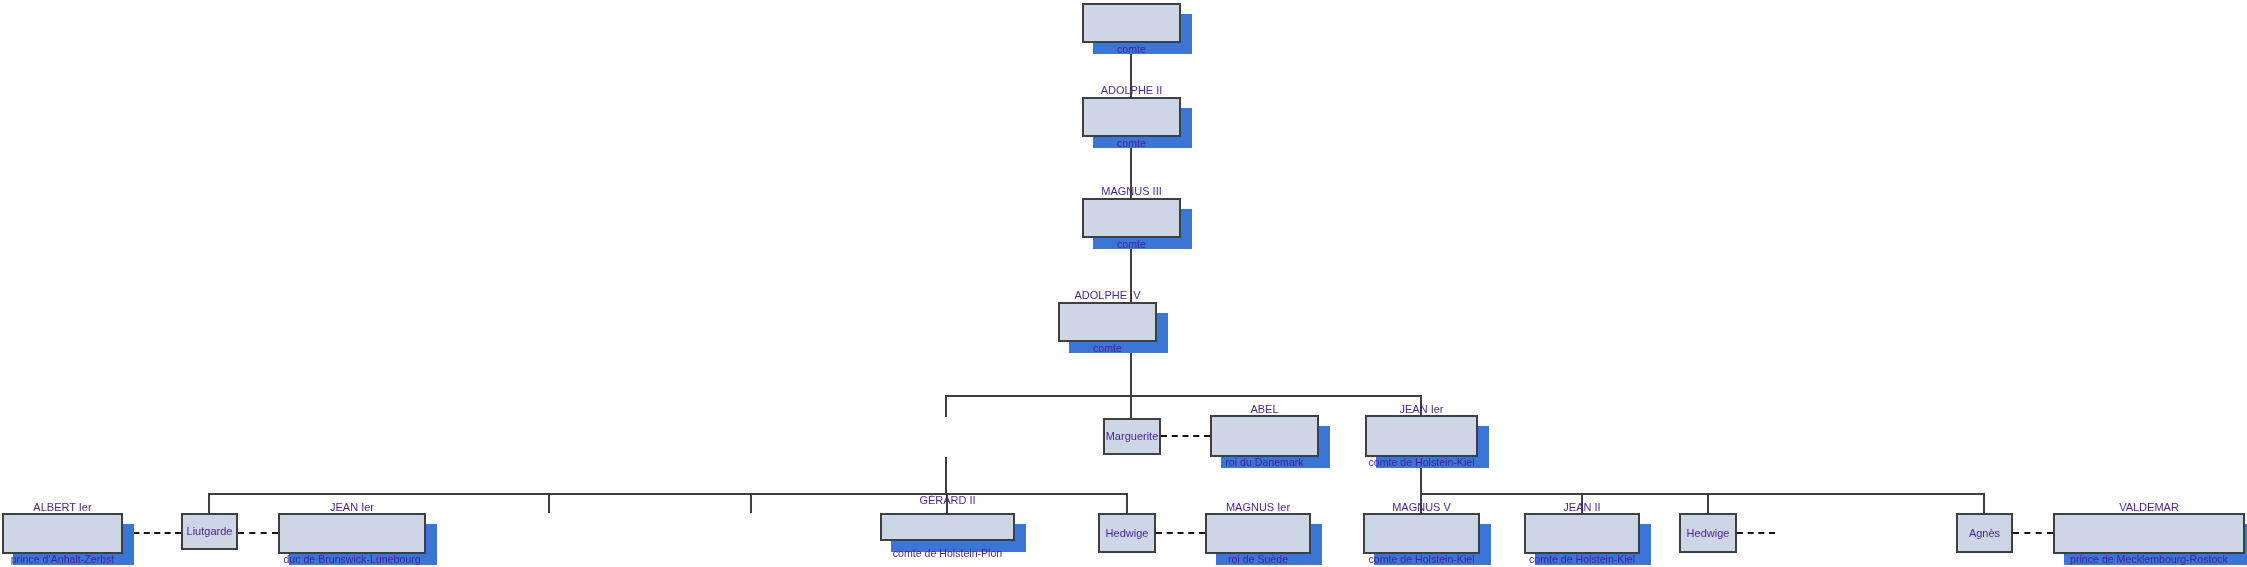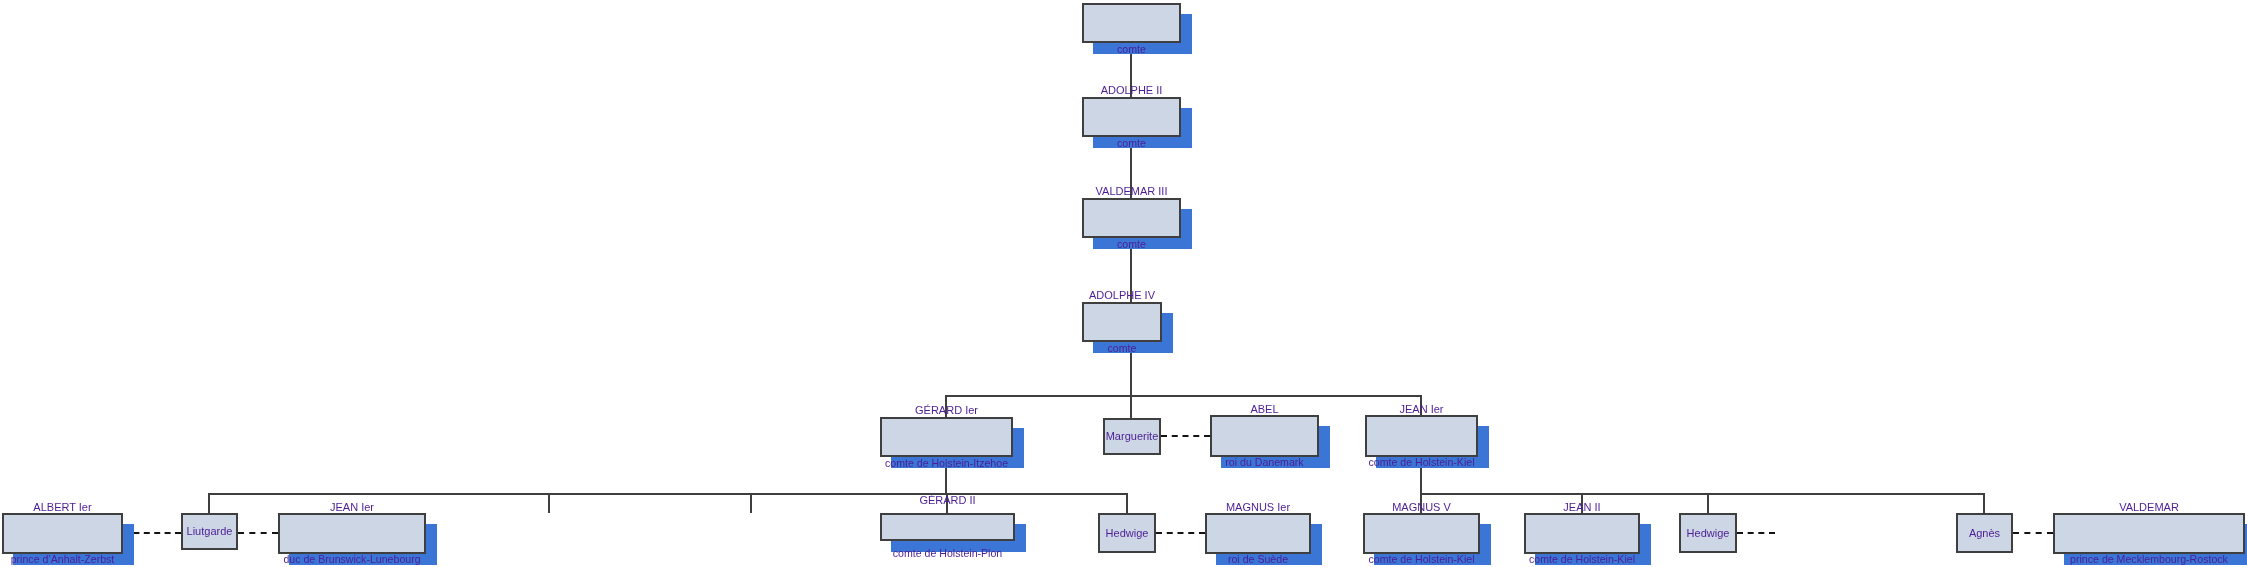--- a/index.html
+++ b/index.html
@@ -76,32 +76,28 @@
 
   <div class="node shadowed" style="left:1082px;top:3px;width:99px;height:40px">
     <span class="nm">ADOLPHE Ier</span>
     <span class="tt">comte</span>
   </div>
   <div class="node shadowed" style="left:1082px;top:97px;width:99px;height:40px">
     <span class="nm">ADOLPHE II</span>
     <span class="tt">comte</span>
   </div>
   <div class="node shadowed" style="left:1082px;top:198px;width:99px;height:40px">
-    <span class="nm">VALDEMAR III</span>
+    <span class="nm">MAGNUS III</span>
     <span class="tt">comte</span>
   </div>
-  <div class="node shadowed" style="left:1082px;top:302px;width:80px;height:40px">
+  <div class="node shadowed" style="left:1058px;top:302px;width:99px;height:40px">
     <span class="nm">ADOLPHE IV</span>
     <span class="tt">comte</span>
   </div>
 
-  <div class="node shadowed" style="left:880px;top:417px;width:133px;height:40px">
-    <span class="nm">GÉRARD Ier</span>
-    <span class="tt">comte de Holstein-Itzehoe</span>
-  </div>
   <div class="node" style="left:1103px;top:418px;width:58px;height:37px">
     <span class="nm">Marguerite</span>
   </div>
   <div class="node shadowed" style="left:1210px;top:415px;width:109px;height:42px">
     <span class="nm">ABEL</span>
     <span class="tt">roi du Danemark</span>
   </div>
   <div class="node shadowed" style="left:1365px;top:415px;width:113px;height:42px">
     <span class="nm">JEAN Ier</span>
     <span class="tt">comte de Holstein-Kiel</span>

